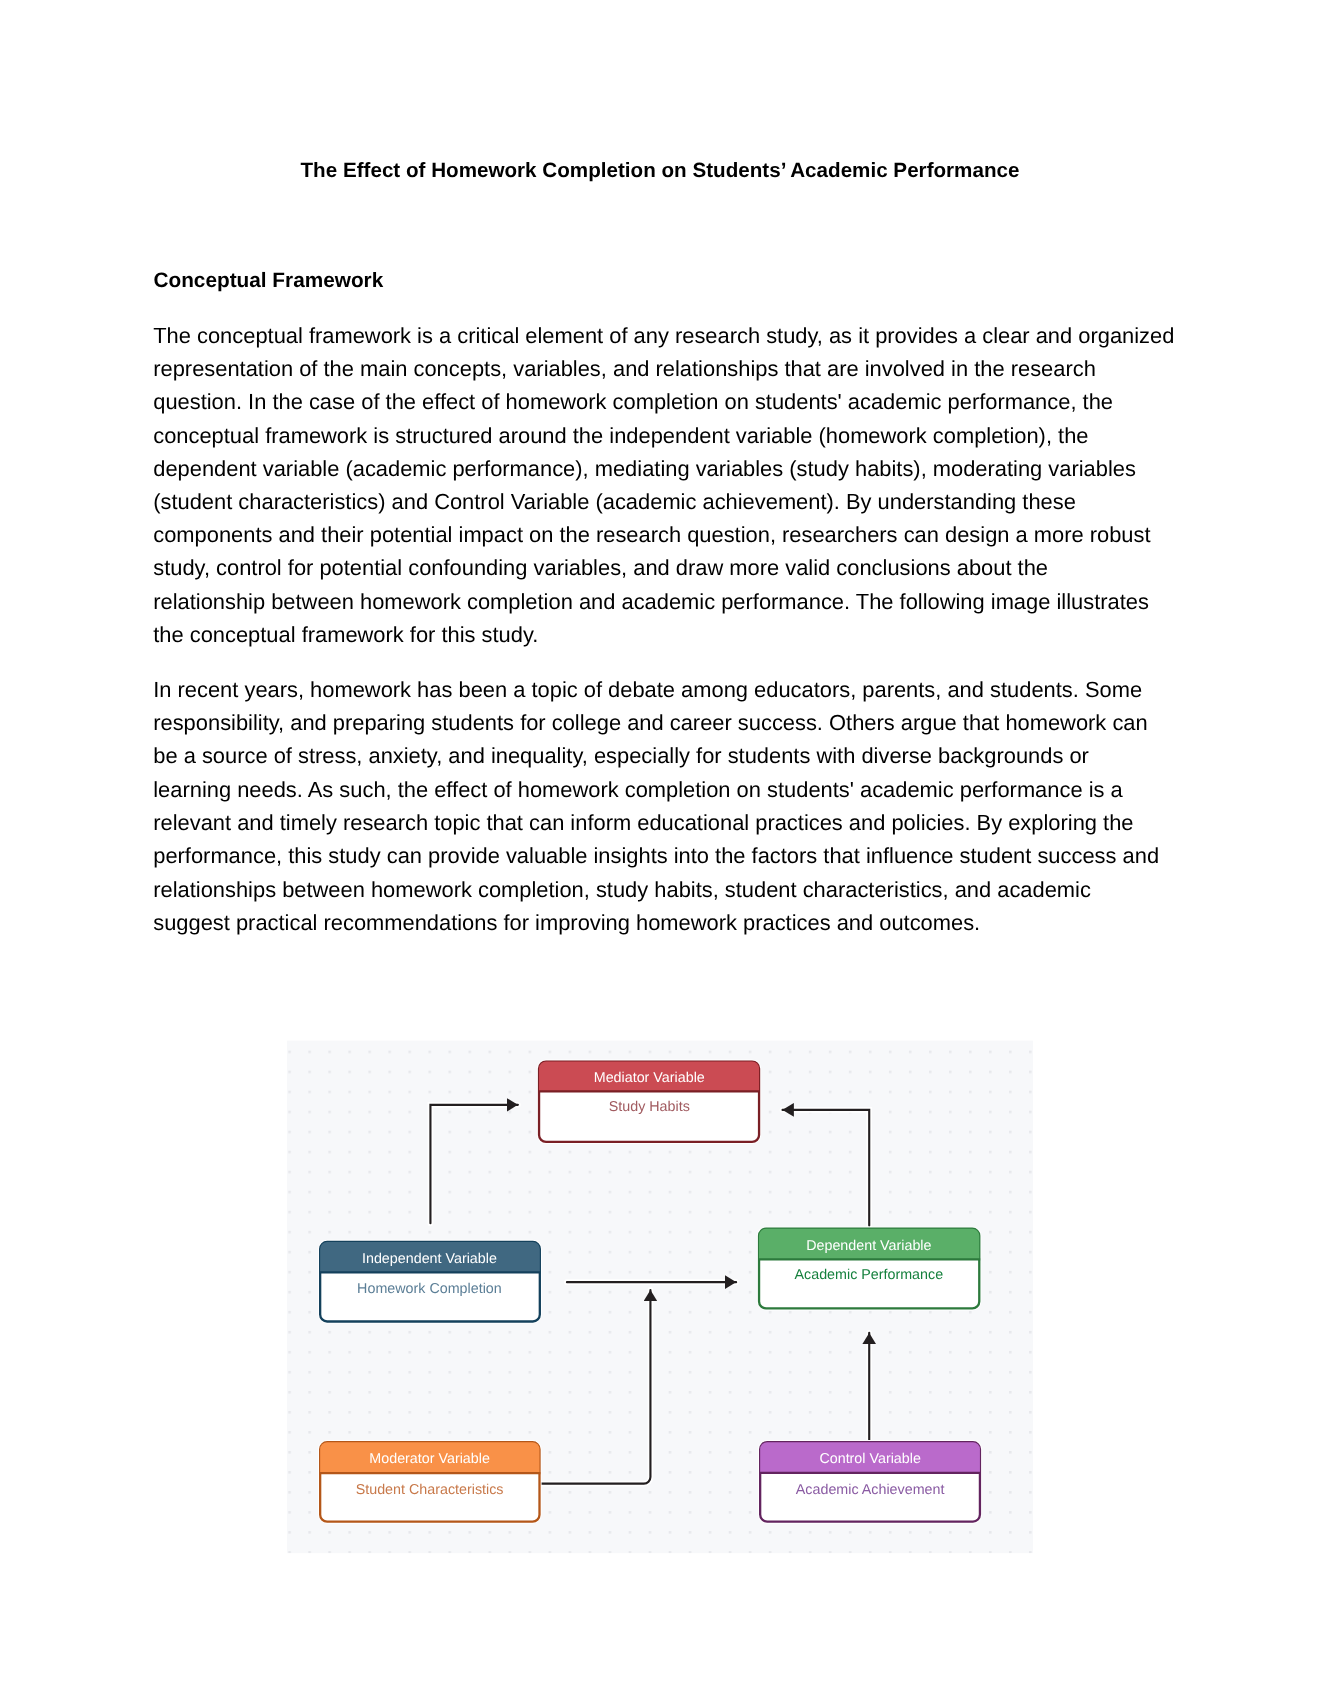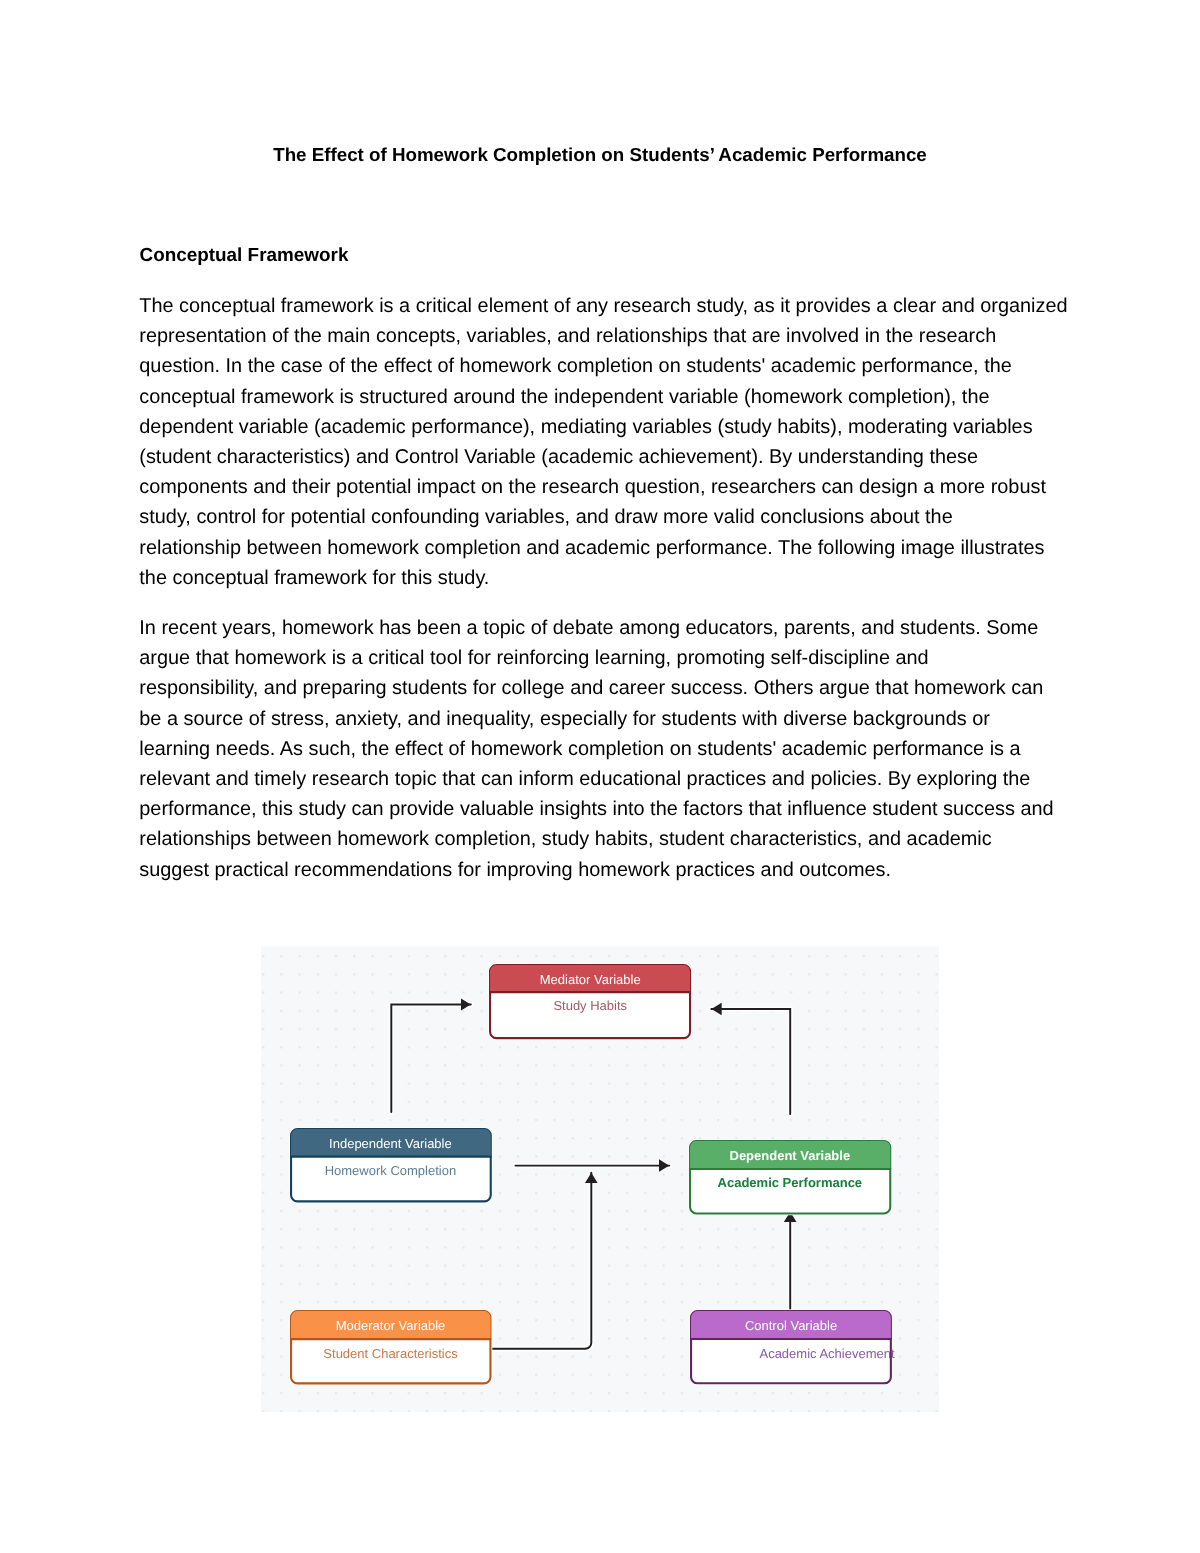--- a/index.html
+++ b/index.html
@@ -46,21 +46,20 @@
       <span class="ln">dependent variable (academic performance), mediating variables (study habits), moderating variables</span>
       <span class="ln">(student characteristics) and Control Variable (academic achievement). By understanding these</span>
       <span class="ln">components and their potential impact on the research question, researchers can design a more robust</span>
       <span class="ln">study, control for potential confounding variables, and draw more valid conclusions about the</span>
       <span class="ln">relationship between homework completion and academic performance. The following image illustrates</span>
       <span class="ln">the conceptual framework for this study.</span>
     </div>
 
   <div class="para" id="p2">
       <span class="ln">In recent years, homework has been a topic of debate among educators, parents, and students. Some</span>
-      <span class="ln">argue that homework is a critical tool for reinforcing learning, promoting self-discipline and</span>
       <span class="ln">responsibility, and preparing students for college and career success. Others argue that homework can</span>
       <span class="ln">be a source of stress, anxiety, and inequality, especially for students with diverse backgrounds or</span>
       <span class="ln">learning needs. As such, the effect of homework completion on students' academic performance is a</span>
       <span class="ln">relevant and timely research topic that can inform educational practices and policies. By exploring the</span>
       <span class="ln">performance, this study can provide valuable insights into the factors that influence student success and</span>
       <span class="ln">relationships between homework completion, study habits, student characteristics, and academic</span>
       <span class="ln">suggest practical recommendations for improving homework practices and outcomes.</span>
     </div>
 
   <div class="figure">
@@ -123,21 +122,21 @@
           <rect x="2.15" y="2.15" width="203.5" height="76.10000000000001" rx="8.25" fill="#ffffff"></rect>
           <rect x="4.05" y="4.05" width="199.70000000000002" height="72.30000000000001" rx="6.3500000000000005" fill="#ffffff" stroke="#14415c" stroke-width="2.1"></rect>
           <g clip-path="url(#clip-independent)">
             <rect x="4.05" y="4.05" width="199.70000000000002" height="35" rx="6.3500000000000005" fill="#406881"></rect>
           </g>
           <line x1="3.21" y1="31.650000000000002" x2="204.59" y2="31.650000000000002" stroke="#14415c" stroke-width="2.1"></line>
         </svg>
         <div class="hdr" style="top: 8.9px;">Independent Variable</div>
         <div class="bdy" style="top: 36px; color: rgb(91, 126, 150);">Homework Completion</div>
       </div>
-      <div class="node" style="left: 427.7px; top: 194px; width: 202.3px; height: 90px; font-weight: bold;">
+      <div class="node" style="left: 427.7px; top: 170px; width: 202.3px; height: 90px;">
         <svg width="208.3" height="80.5">
           <defs>
             <clipPath id="clip-dependent">
               <rect x="3" y="3" width="202.3" height="28.95" rx="0"></rect>
             </clipPath>
           </defs>
           <rect x="2.15" y="2.15" width="204" height="76.2" rx="8.25" fill="#ffffff"></rect>
           <rect x="4.05" y="4.05" width="200.20000000000002" height="72.4" rx="6.3500000000000005" fill="#ffffff" stroke="#2c7a3c" stroke-width="2.1"></rect>
           <g clip-path="url(#clip-dependent)">
             <rect x="4.05" y="4.05" width="200.20000000000002" height="35.3" rx="6.3500000000000005" fill="#5aaf68"></rect>
@@ -172,16 +171,16 @@
             </clipPath>
           </defs>
           <rect x="2.15" y="2.15" width="203.6" height="76" rx="8.25" fill="#ffffff"></rect>
           <rect x="4.05" y="4.05" width="199.8" height="72.2" rx="6.3500000000000005" fill="#ffffff" stroke="#63245f" stroke-width="2.1"></rect>
           <g clip-path="url(#clip-control)">
             <rect x="4.05" y="4.05" width="199.8" height="35.4" rx="6.3500000000000005" fill="#ba6acb"></rect>
           </g>
           <line x1="3.21" y1="32.05" x2="204.69" y2="32.05" stroke="#63245f" stroke-width="2.1"></line>
         </svg>
         <div class="hdr" style="top: 8.9px;">Control Variable</div>
-        <div class="bdy" style="top: 36.4px; color: rgb(138, 91, 163); margin-left: 36px;">Academic Achievement</div>
+        <div class="bdy" style="top: 36.4px; color: rgb(138, 91, 163);">Academic Achievement</div>
       </div>
     </div>
 </div>
 
 </body></html>

